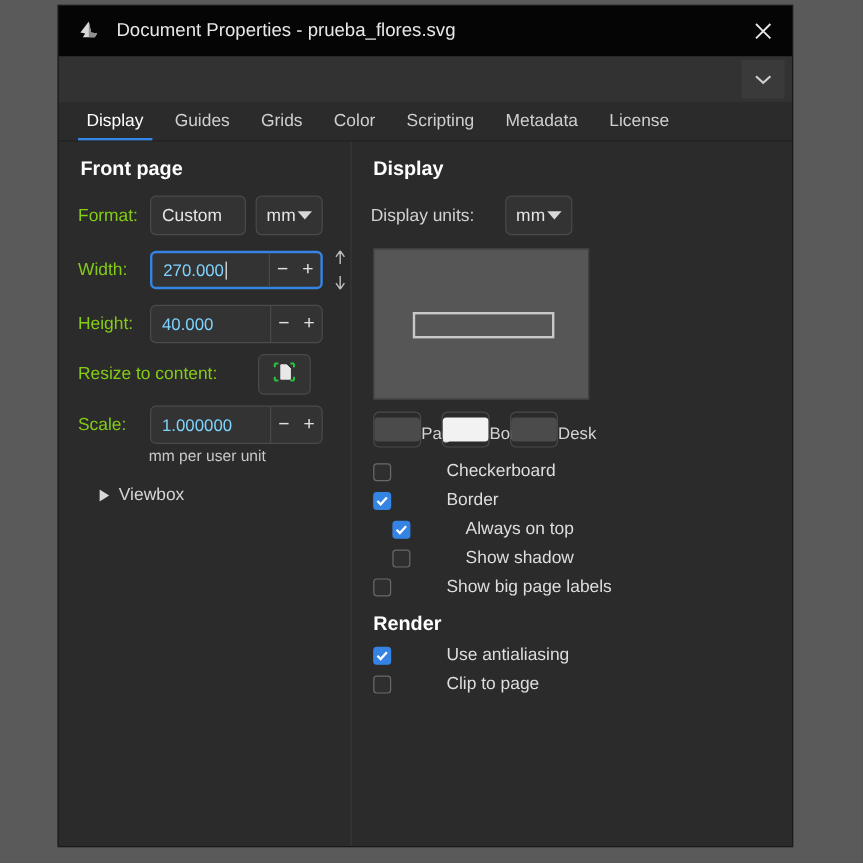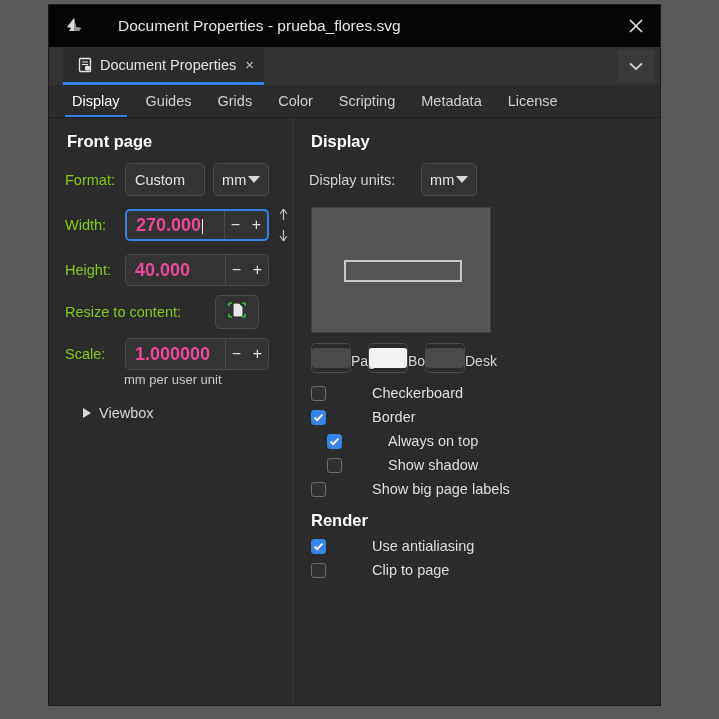--- a/index.html
+++ b/index.html
@@ -20,21 +20,20 @@
     border: 1px solid #1a1a1a;
     box-sizing: border-box;
     display: flex; flex-direction: column;
   }
   .titlebar {
     height: 42px; flex: 0 0 42px;
     background: #050505;
     display: flex; align-items: center;
     padding: 0 6px 0 14px;
     box-sizing: border-box;
-    gap: 21px;
   }
   .title-icon { width: 22px; height: 22px; flex: 0 0 22px; margin-right: 12px;
     display:flex; align-items:center; justify-content:center; }
   .title-text {
     color: #e8e8e8; font-size: 15.5px; flex: 1 1 auto;
     white-space: nowrap; overflow: hidden;
   }
   .close-btn {
     width: 36px; height: 34px; flex: 0 0 36px;
     display: flex; align-items: center; justify-content: center;
@@ -111,21 +110,21 @@
     color: #e6e6e6; font-size: 14.5px;
     display: flex; align-items: center; box-sizing: border-box;
   }
   .combo-format { width: 80px; height: 33px; padding: 0 9px; }
   .combo-unit { width: 56px; height: 33px; padding: 0 8px; justify-content: space-between; }
   .combo-unit .cap { letter-spacing: .2px; }
   .caret { width:0;height:0;border-left:6px solid transparent;border-right:6px solid transparent;border-top:7px solid #d8d8d8; }
 
   .spin { width: 144px; height: 32px; padding: 0; position: relative; }
   .spin.focused { border: 2px solid #3584e4; }
-  .spin .val { flex: 1 1 auto; padding-left: 9px; color: #ec4899; font-size: 18px; white-space: nowrap; font-weight: bold; }
+  .spin .val { flex: 1 1 auto; padding-left: 9px; color: #7dd3fc; font-size: 14px; white-space: nowrap; }
   .spin .val .caretbar {
     display:inline-block; width:1px; height:15px; background:#f0f0f0;
     vertical-align:-3px; margin-left:1px;
   }
   .spin .btns { display:flex; align-items:center; height:100%; border-left:1px solid #4a4a4a; }
   .spin .sbtn { width: 21px; text-align:center; color:#e0e0e0; font-size:16px; line-height:1; }
   .spin .sbtn.plus { border-left:0; }
 
   .swap-icon { margin-left: 7px; width: 14px; display:flex; flex-direction:column; align-items:center; }
 
@@ -204,31 +203,20 @@
       </span>
       <span class="title-text">Document Properties - prueba_flores.svg</span>
       <span class="close-btn">
         <svg width="18" height="18" viewBox="0 0 18 18">
           <path d="M3 3 L15 15 M15 3 L3 15" stroke="#e6e6e6" stroke-width="1.6" fill="none"></path>
         </svg>
       </span>
     </div>
 
     <div class="dockbar">
-      <div class="dock-tab">
-        <span class="tab-icon">
-          <svg width="16" height="16" viewBox="0 0 16 16">
-            <rect x="2.5" y="1.5" width="11" height="13" rx="1" fill="none" stroke="#e4e4e4" stroke-width="1.3"></rect>
-            <path d="M5 5 h6 M5 7.5 h6" stroke="#e4e4e4" stroke-width="1.1"></path>
-            <circle cx="10.5" cy="11" r="2.6" fill="#e4e4e4"></circle>
-          </svg>
-        </span>
-        <span class="tab-label">Document Properties</span>
-        <span class="tab-close">×</span>
-      </div>
       <div class="dock-spacer"></div>
       <div class="dock-menu">
         <span>
           <svg width="16" height="11" viewBox="0 0 16 11">
             <path d="M2 2.5 L8 8 L14 2.5" stroke="#cfcfcf" stroke-width="1.8" fill="none"></path>
           </svg>
         </span>
       </div>
     </div>
 

